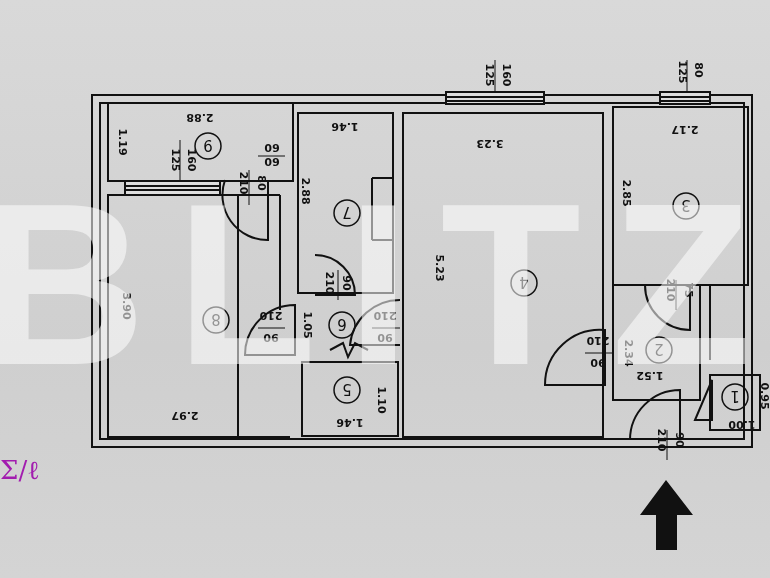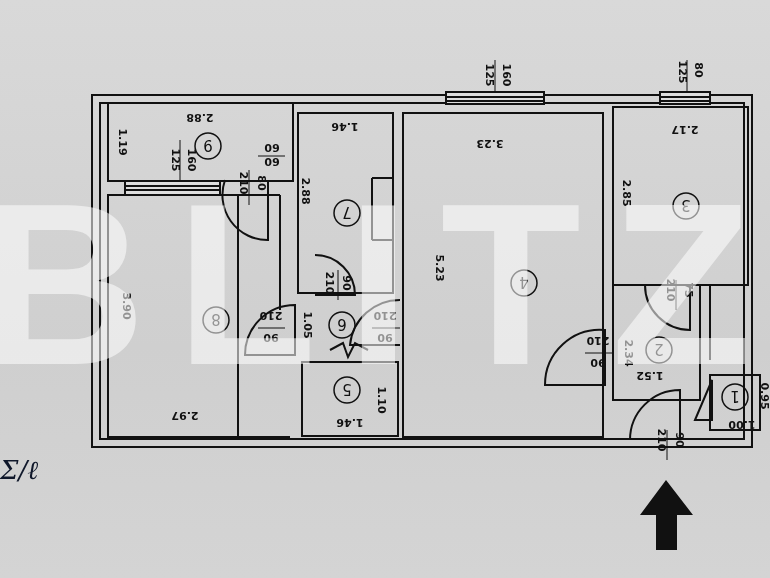--- a/index.html
+++ b/index.html
@@ -2,21 +2,21 @@
 <html><head>
 <meta charset="utf-8">
 <style>
   html,body{margin:0;padding:0;}
   body{width:770px;height:578px;overflow:hidden;background:#d6d6d6;font-family:"DejaVu Sans",sans-serif;position:relative;}
   .paper{position:absolute;inset:0;background:linear-gradient(180deg,#d9d9d9 0%,#cfcfcf 60%,#d4d4d4 100%);}
   svg{position:absolute;left:0;top:0;}
   .dim{font-family:"DejaVu Sans",sans-serif;font-size:11px;fill:#111;font-weight:bold;}
   .room{font-family:"DejaVu Sans",sans-serif;font-size:15px;fill:#111;}
   .wm{position:absolute;color:rgba(255,255,255,0.55);font-family:"Liberation Sans",sans-serif;font-weight:bold;font-size:230px;line-height:1;top:170px;letter-spacing:30px;}
-  .sig{position:absolute;left:0;top:455px;font-family:"DejaVu Serif",serif;font-size:26px;color:#0f172a;font-style:italic;}
+  .sig{position:absolute;left:0;top:455px;font-family:"DejaVu Serif",serif;font-size:26px;color:#a21caf;}
 </style>
 </head>
 <body>
 
 <div class="paper"></div>
 
 <svg width="770" height="578" viewBox="0 0 770 578">
   <g stroke="#111" fill="none" stroke-width="2">
 
     <rect x="92" y="95" width="660" height="352"></rect>

